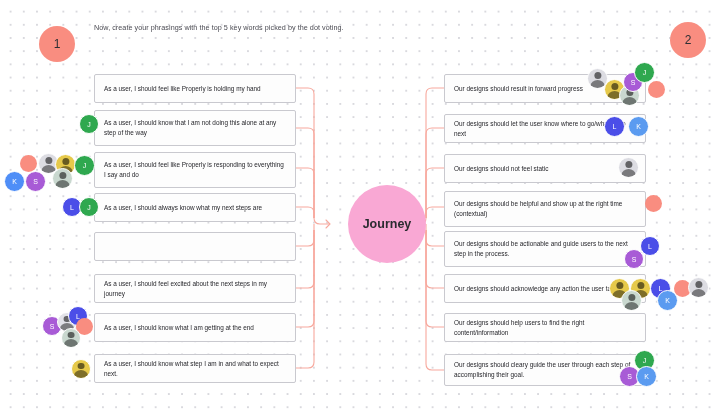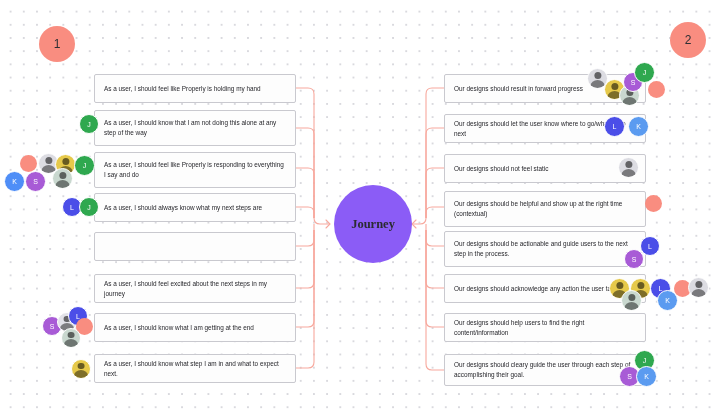--- a/index.html
+++ b/index.html
@@ -31,27 +31,26 @@
     position: absolute; width: 36px; height: 36px; border-radius: 50%;
     background: #f98d80;
     display: flex; align-items: center; justify-content: center;
     font-size: 12px; color: #2e2e33; font-weight: 400;
   }
   #step-1 { left: 39px; top: 26px; }
   #step-2 { left: 670px; top: 22px; }
 
   
   .center-node {
-    position: absolute; left: 334px; top: 185px;
+    position: absolute; left: 348px; top: 185px;
     width: 78px; height: 78px; border-radius: 50%;
-    background: #8b5cf6;
+    background: #f9a8d4;
     display: flex; align-items: center; justify-content: center;
     font-size: 12.5px; font-weight: bold; color: #2b2b30;
     z-index: 6;
-    font-family: Liberation Serif, serif;
   }
 
   
   .card {
     position: absolute;
     background: #fdfdfd;
     border: 1px solid #c9c9cf;
     border-radius: 2px;
     display: flex; align-items: center;
     padding: 0 9px;
@@ -118,20 +117,21 @@
     <path d="M444 370 H432 Q426 370 426 364 V230"></path>
   </g>
 
   <g fill="none" stroke="#f7a89d" stroke-width="1.1" stroke-linecap="round">
     <path d="M326 220 l4 4 l-4 4"></path>
     <path d="M416 220 l-4 4 l4 4"></path>
   </g>
 </svg>
 
 <div class="header">
+  <div class="subtitle">Now, create your phrasings with the top 5 key words picked by the dot voting.</div>
 </div>
 
 <div class="step-circle" id="step-1">1</div>
 <div class="step-circle" id="step-2">2</div>
 
 <div class="center-node">Journey</div>
 
 <div class="card left-card" style="top:74px;  height:29px;">
     <span>As a user, I should feel like Properly is holding my hand</span>
   </div>

